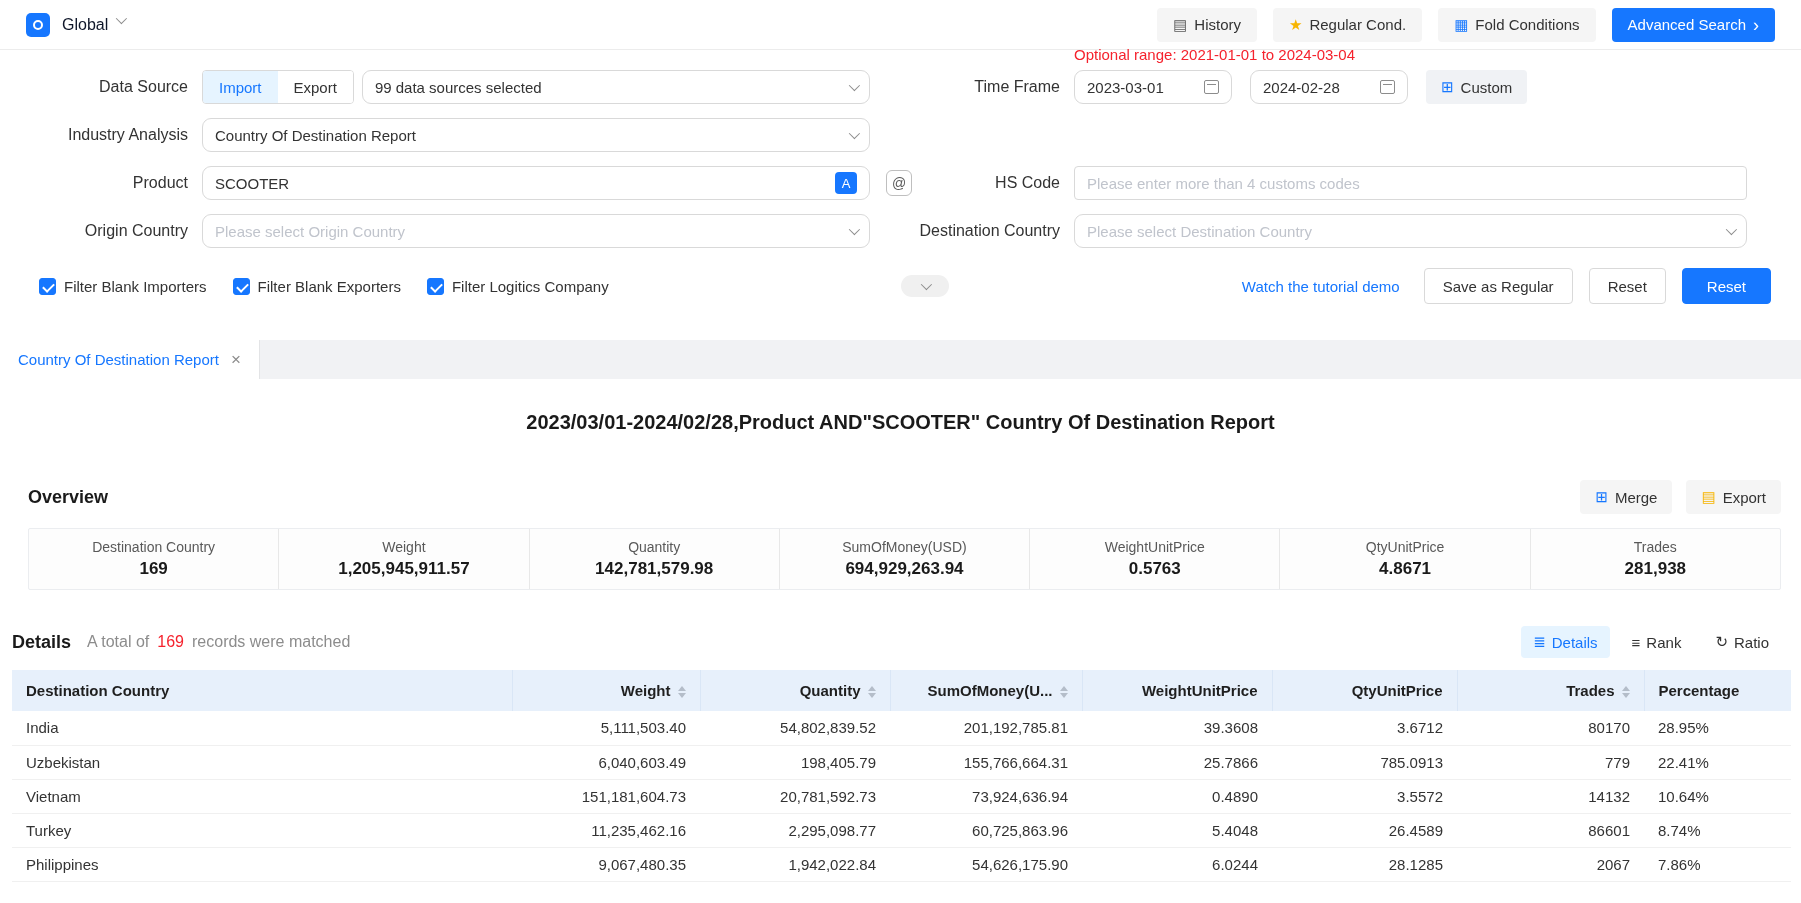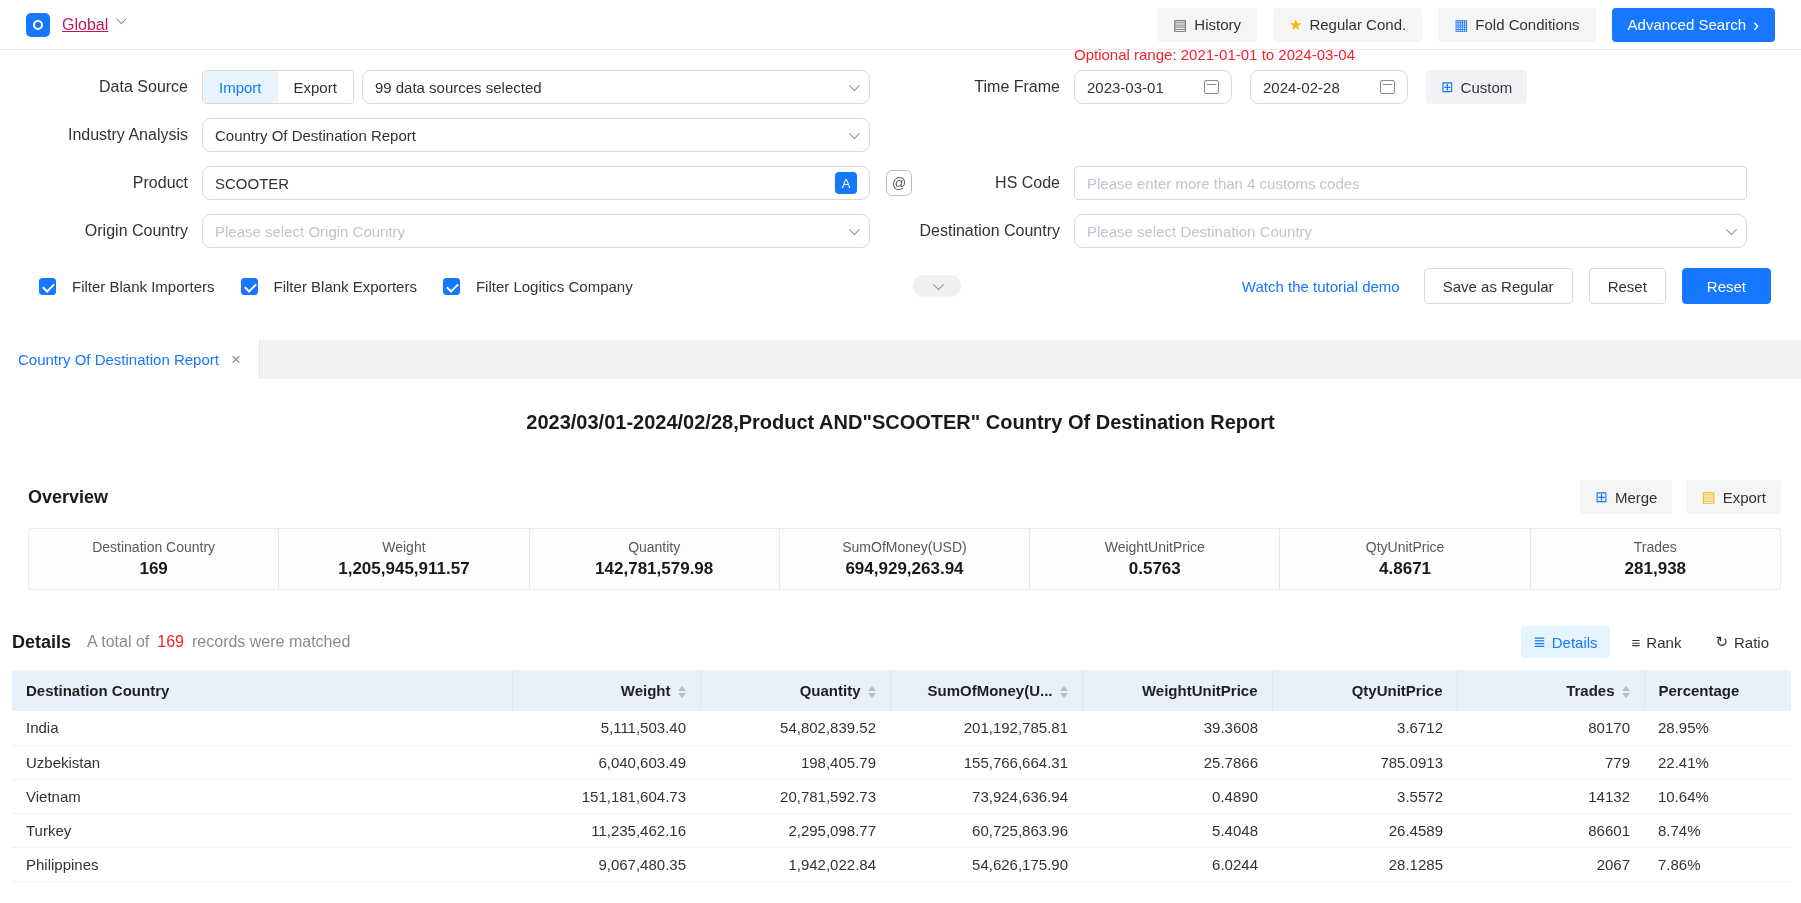--- a/index.html
+++ b/index.html
@@ -8,21 +8,21 @@
     --star:#f7b500;
   }
   *{box-sizing:border-box;margin:0;padding:0;}
   html,body{width:1801px;height:903px;overflow:hidden;background:#fff;
     font-family:"Liberation Sans",sans-serif;color:#333;font-size:15px;}
 
   
   .topbar{height:50px;display:flex;align-items:center;padding:0 26px;border-bottom:1px solid #ececec;}
   .brand{width:24px;height:24px;border-radius:5px;background:var(--accent);display:flex;align-items:center;justify-content:center;margin-right:12px;}
   .brand i{width:10px;height:10px;border:2px solid #fff;border-radius:50%;display:block;}
-  .region{display:flex;align-items:flex-start;gap:8px;font-size:16px;color:#be185d;cursor:pointer;text-decoration:underline;}
+  .region{display:flex;align-items:flex-start;gap:8px;font-size:16px;color:#0f172a;cursor:pointer;}
   .chev{width:8px;height:8px;border-right:1.6px solid #8c8c8c;border-bottom:1.6px solid #8c8c8c;transform:rotate(45deg) translateY(-2px);display:inline-block;}
   .tb-right{margin-left:auto;display:flex;align-items:center;gap:16px;}
   .tb-btn{display:flex;align-items:center;gap:7px;background:#f5f5f5;border:none;border-radius:4px;height:34px;padding:0 16px;font-size:15px;color:#333;font-family:inherit;cursor:pointer;}
   .tb-btn .ic{font-size:15px;color:#595959;}
   .tb-btn .ic.star{color:var(--star);}
   .tb-btn .ic.blue{color:var(--accent);}
   .tb-btn.primary{background:var(--accent);color:#fff;}
   .tb-btn.primary .arr{font-size:18px;line-height:1;}
 
   
@@ -48,21 +48,21 @@
   .opt-range{position:absolute;top:-24px;left:0;color:var(--danger);font-size:15px;white-space:nowrap;}
   .date-box{width:158px;justify-content:space-between;cursor:pointer;flex:none;}
   .date-box+.date-box{margin-left:18px;}
   .cal{width:15px;height:14px;border:1.5px solid #8c8c8c;border-radius:2px;position:relative;display:inline-block;}
   .cal::before{content:"";position:absolute;left:2px;right:2px;top:3px;border-top:1.5px solid #8c8c8c;}
   .custom-btn{margin-left:18px;height:34px;background:#f0f2f5;border:none;border-radius:4px;display:flex;align-items:center;gap:7px;padding:0 15px;font-size:15px;font-family:inherit;color:#333;cursor:pointer;flex:none;}
   .custom-btn .ic{color:var(--accent);}
 
   .row5{display:flex;align-items:center;padding:0 30px 0 39px;margin-top:20px;}
   .cb-group{display:flex;align-items:center;gap:26px;}
-  .cb{display:flex;align-items:center;gap:16px;cursor:pointer;font-size:15px;color:#333;}
+  .cb{display:flex;align-items:center;gap:8px;cursor:pointer;font-size:15px;color:#333;}
   .cbbox{width:17px;height:17px;border-radius:3px;border:1px solid #d9d9d9;background:#fff;position:relative;flex:none;}
   .cbbox.on{background:var(--accent);border-color:var(--accent);}
   .cbbox.on::after{content:"";position:absolute;left:5px;top:2px;width:5px;height:9px;border-right:2px solid #fff;border-bottom:2px solid #fff;transform:rotate(45deg);}
   .spacer{flex:1;display:flex;justify-content:center;}
   .pill{width:48px;height:22px;border-radius:12px;background:#f0f0f0;border:none;display:flex;align-items:center;justify-content:center;cursor:pointer;}
   .row5-right{display:flex;align-items:center;gap:16px;}
   .link{color:var(--accent);font-size:15px;cursor:pointer;margin-right:8px;text-decoration:none;}
   .btn{height:36px;border:1px solid #d9d9d9;border-radius:4px;background:#fff;padding:0 18px;font-size:15px;font-family:inherit;color:#333;cursor:pointer;}
   .btn.primary{background:var(--accent);border-color:var(--accent);color:#fff;padding:0 24px;}
 

